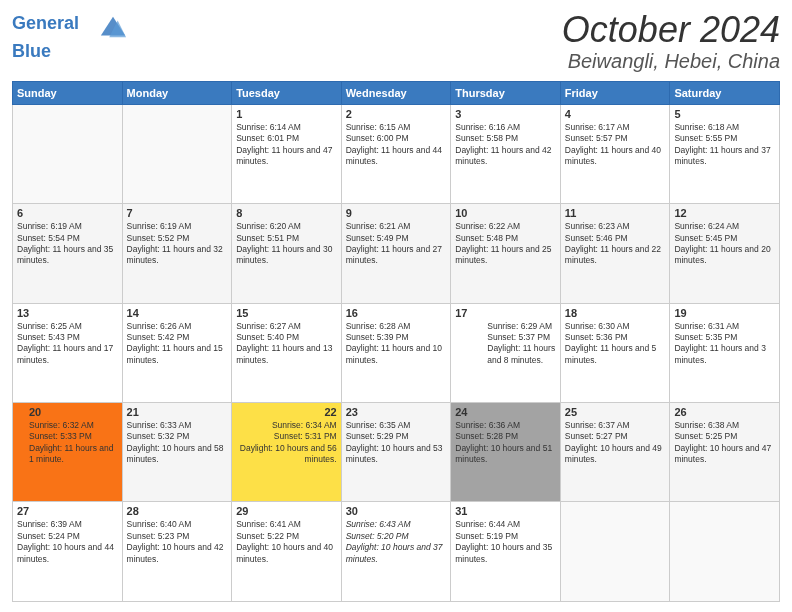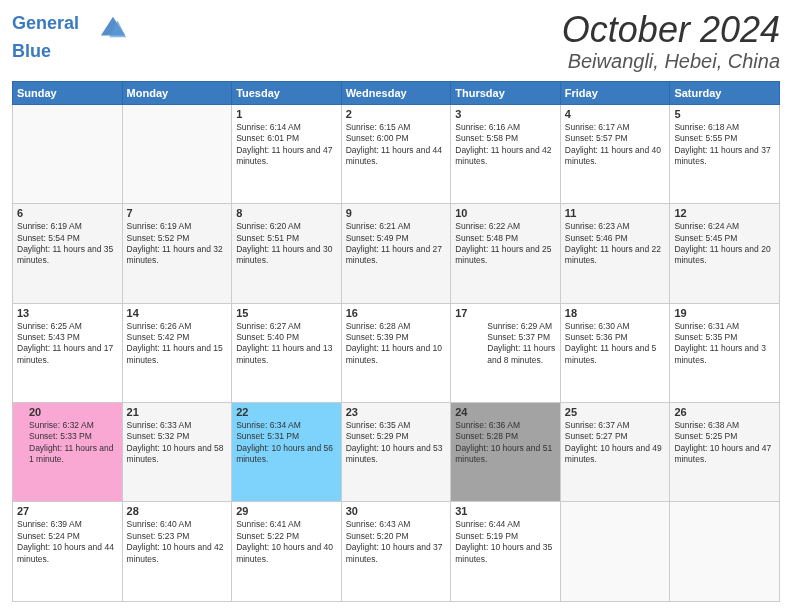--- a/index.html
+++ b/index.html
@@ -251,33 +251,33 @@
 Daylight: 11 hours and 5 minutes.</div>
           </td>
           <td>
             <div class="day-num">19</div>
             <div class="day-info" style="white-space: pre-line;">Sunrise: 6:31 AM
 Sunset: 5:35 PM
 Daylight: 11 hours and 3 minutes.</div>
           </td>
         </tr>
         <tr>
-          <td style="background: #f9a8d4; padding-left: 16px;">
+          <td style="background: #f97316; padding-left: 16px;">
             <div class="day-num">20</div>
             <div class="day-info" style="white-space: pre-line;">Sunrise: 6:32 AM
 Sunset: 5:33 PM
 Daylight: 11 hours and 1 minute.</div>
           </td>
           <td style="background: rgb(245, 245, 245);">
             <div class="day-num">21</div>
             <div class="day-info" style="white-space: pre-line;">Sunrise: 6:33 AM
 Sunset: 5:32 PM
 Daylight: 10 hours and 58 minutes.</div>
           </td>
-          <td style="background: #7dd3fc;">
+          <td style="background: #fde047; text-align: right;">
             <div class="day-num">22</div>
             <div class="day-info" style="white-space: pre-line;">Sunrise: 6:34 AM
 Sunset: 5:31 PM
 Daylight: 10 hours and 56 minutes.</div>
           </td>
           <td style="background: rgb(245, 245, 245);">
             <div class="day-num">23</div>
             <div class="day-info" style="white-space: pre-line;">Sunrise: 6:35 AM
 Sunset: 5:29 PM
 Daylight: 10 hours and 53 minutes.</div>
@@ -315,21 +315,21 @@
 Daylight: 10 hours and 42 minutes.</div>
           </td>
           <td>
             <div class="day-num">29</div>
             <div class="day-info" style="white-space: pre-line;">Sunrise: 6:41 AM
 Sunset: 5:22 PM
 Daylight: 10 hours and 40 minutes.</div>
           </td>
           <td>
             <div class="day-num">30</div>
-            <div class="day-info" style="white-space: pre-line;">Sunrise: 6:43 AM
+            <div class="day-info" style="white-space: pre-line; font-style: italic;">Sunrise: 6:43 AM
 Sunset: 5:20 PM
 Daylight: 10 hours and 37 minutes.</div>
           </td>
           <td>
             <div class="day-num">31</div>
             <div class="day-info" style="white-space: pre-line;">Sunrise: 6:44 AM
 Sunset: 5:19 PM
 Daylight: 10 hours and 35 minutes.</div>
           </td>
           <td class="empty"></td>

